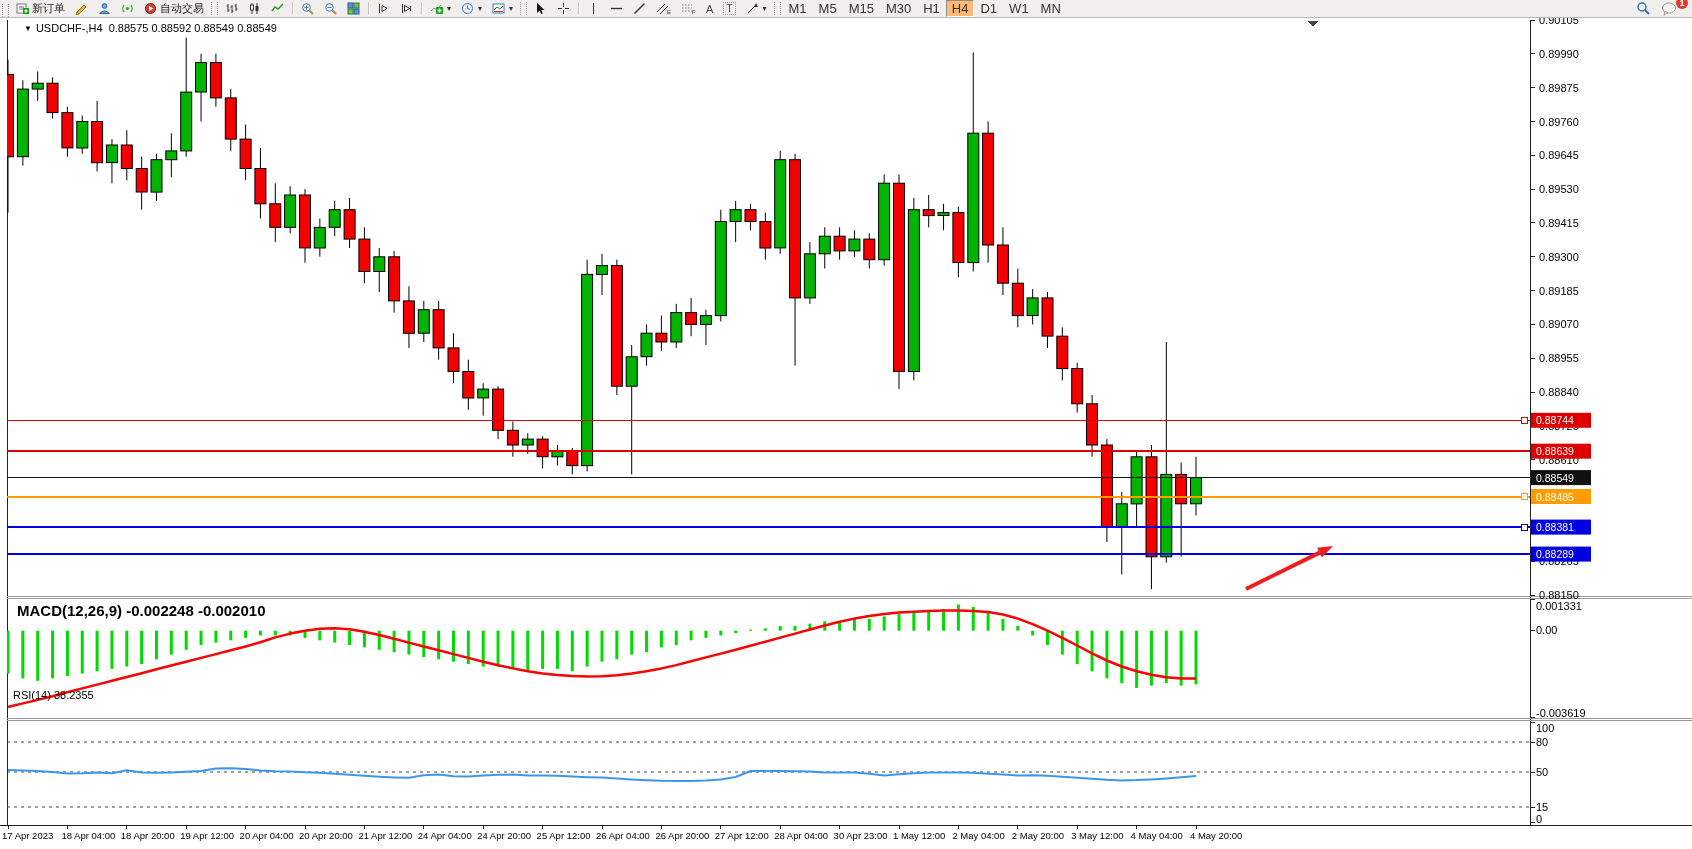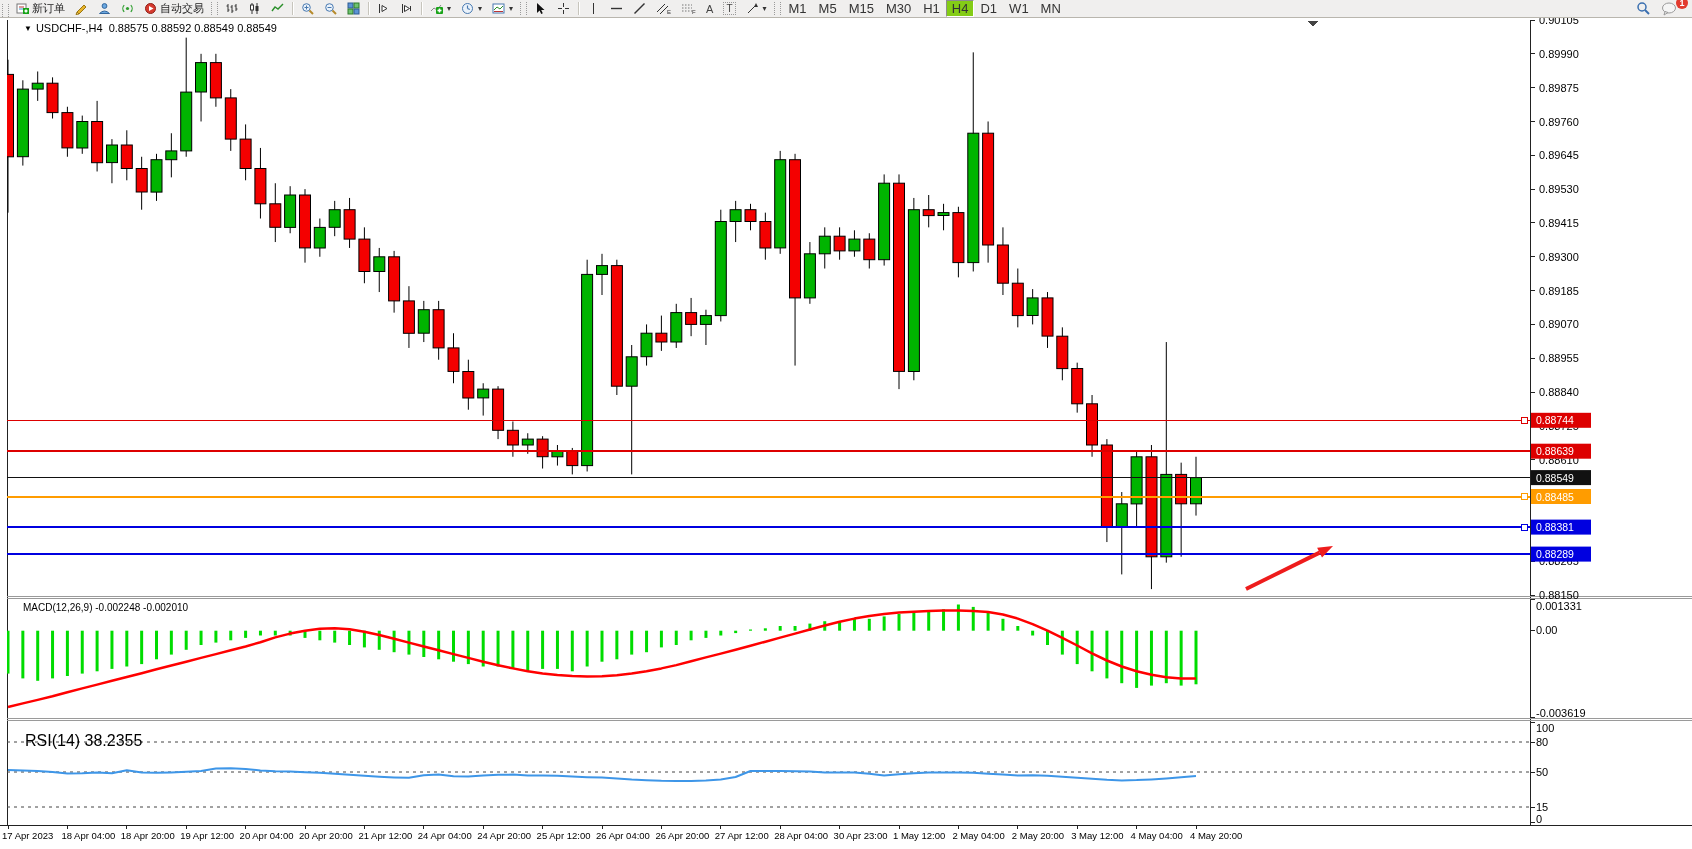--- a/index.html
+++ b/index.html
@@ -8,31 +8,31 @@
   
   .toolbar{position:absolute;left:0;top:0;width:1692px;height:17px;background:#f0efee;
            border-bottom:1px solid #b9b6ae;display:flex;align-items:center;font-size:11px;color:#222;z-index:30;}
   .tb-group{display:flex;align-items:flex-end;height:17px;}
   .tb-grip{width:5px;height:13px;margin:0 2px;border-left:1px dotted #9a9a9a;border-right:1px dotted #9a9a9a;}
   .tb-sep{width:1px;height:13px;background:#c7c5bd;margin:0 3px;box-shadow:1px 0 0 #fff;}
   .tb-btn{display:flex;align-items:center;gap:3px;height:15px;padding:0 4px;border:1px solid transparent;cursor:default;}
   .tb-btn svg{display:block;}
   .caret{font-size:8px;color:#333;margin-left:1px;}
   .tf-btn{padding:0 5px;height:15px;display:flex;align-items:center;font-size:13px;color:#333;border:1px solid transparent;}
-  .tf-btn.active{background:#84cc16;border:1px solid #8d8d8d;border-right-color:#fff;border-bottom-color:#fff;}
+  .tf-btn.active{background:#fdba74;border:1px solid #8d8d8d;border-right-color:#fff;border-bottom-color:#fff;}
   .chat-wrap{position:relative;margin-right:10px;}
   .chat-badge{position:absolute;top:-4px;right:-7px;background:#e23a2e;color:#fff;font-size:9px;font-weight:bold;
               border-radius:50%;width:12px;height:12px;display:flex;align-items:center;justify-content:center;}
   .tb-spacer{flex:1;}
   
   .ovl{position:absolute;z-index:20;white-space:pre;}
   #chart-title{left:24px;top:22px;font-size:11px;color:#000;}
   #chart-title .tri{font-size:8px;vertical-align:1px;margin-right:4px;}
-  #macd-label{left:23px;top:602px;font-size:10px;color:#000;}
-  #rsi-label{left:13px;top:732px;font-size:16px;color:#000;margin-left:12px;}
+  #macd-label{left:17px;top:602px;font-size:15px;color:#000;font-weight:bold;}
+  #rsi-label{left:13px;top:689px;font-size:11px;color:#000;}
   #chart-svg{position:absolute;left:0;top:0;z-index:10;}
 </style>
 </head>
 <body>
 
 <div class="toolbar">
   <div class="tb-group">
     <div class="tb-grip"></div>
     <div class="tb-btn">
       <span>

